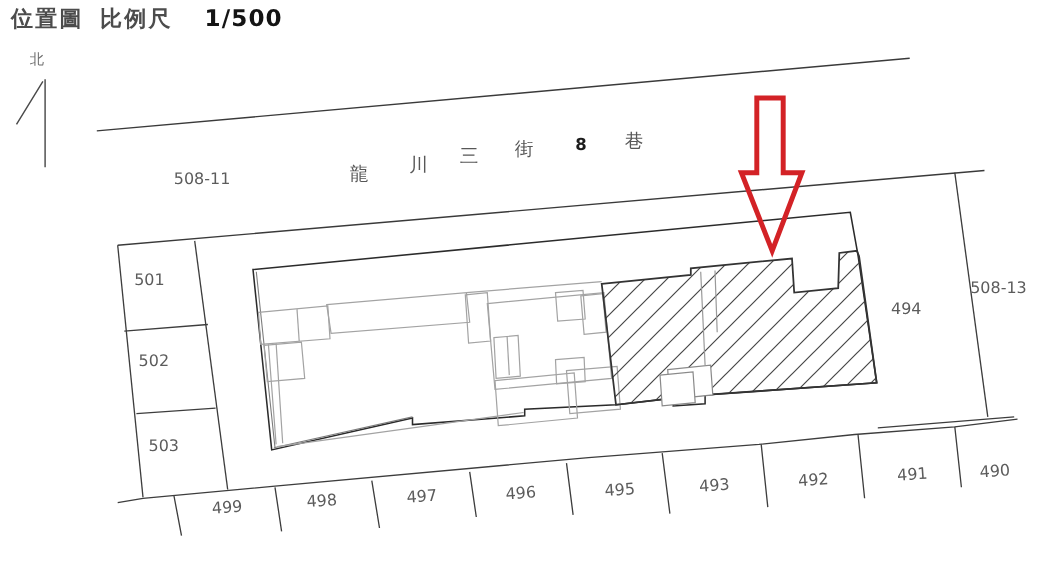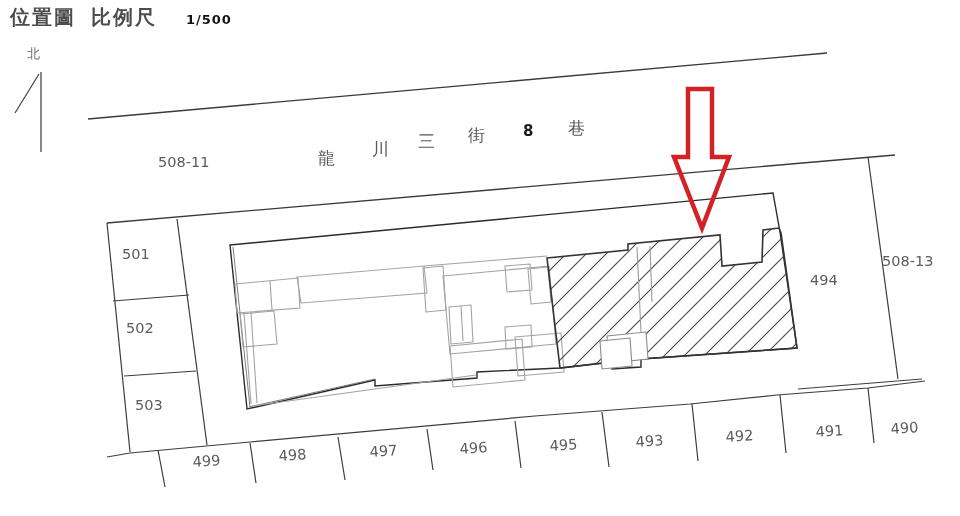--- a/index.html
+++ b/index.html
@@ -12,21 +12,21 @@
   }
   .map-header{
     position:absolute;left:10px;top:4px;
     font-size:20px;line-height:26px;
     color:#4c4c4c;font-weight:600;letter-spacing:2px;
     white-space:nowrap;
   }
   .map-header .scale-label{margin-left:6px;}
   .map-header .scale-value{
     margin-left:20px;color:#141414;font-weight:700;
-    letter-spacing:1px;font-size:13px;
+    letter-spacing:1px;font-size:21px;
   }
   svg{position:absolute;left:0;top:0;}
   svg text{
     font-family:"DejaVu Sans","Liberation Sans",sans-serif;
     fill:#5c5c5c;
   }
   .parcel-num{font-size:14.5px;}
   .street-char{font-size:17px;fill:#575757;}
   .street-char.bold{font-size:15px;font-weight:700;fill:#1c1c1c;}
   .north-label{font-size:13px;fill:#6e6e6e;}

